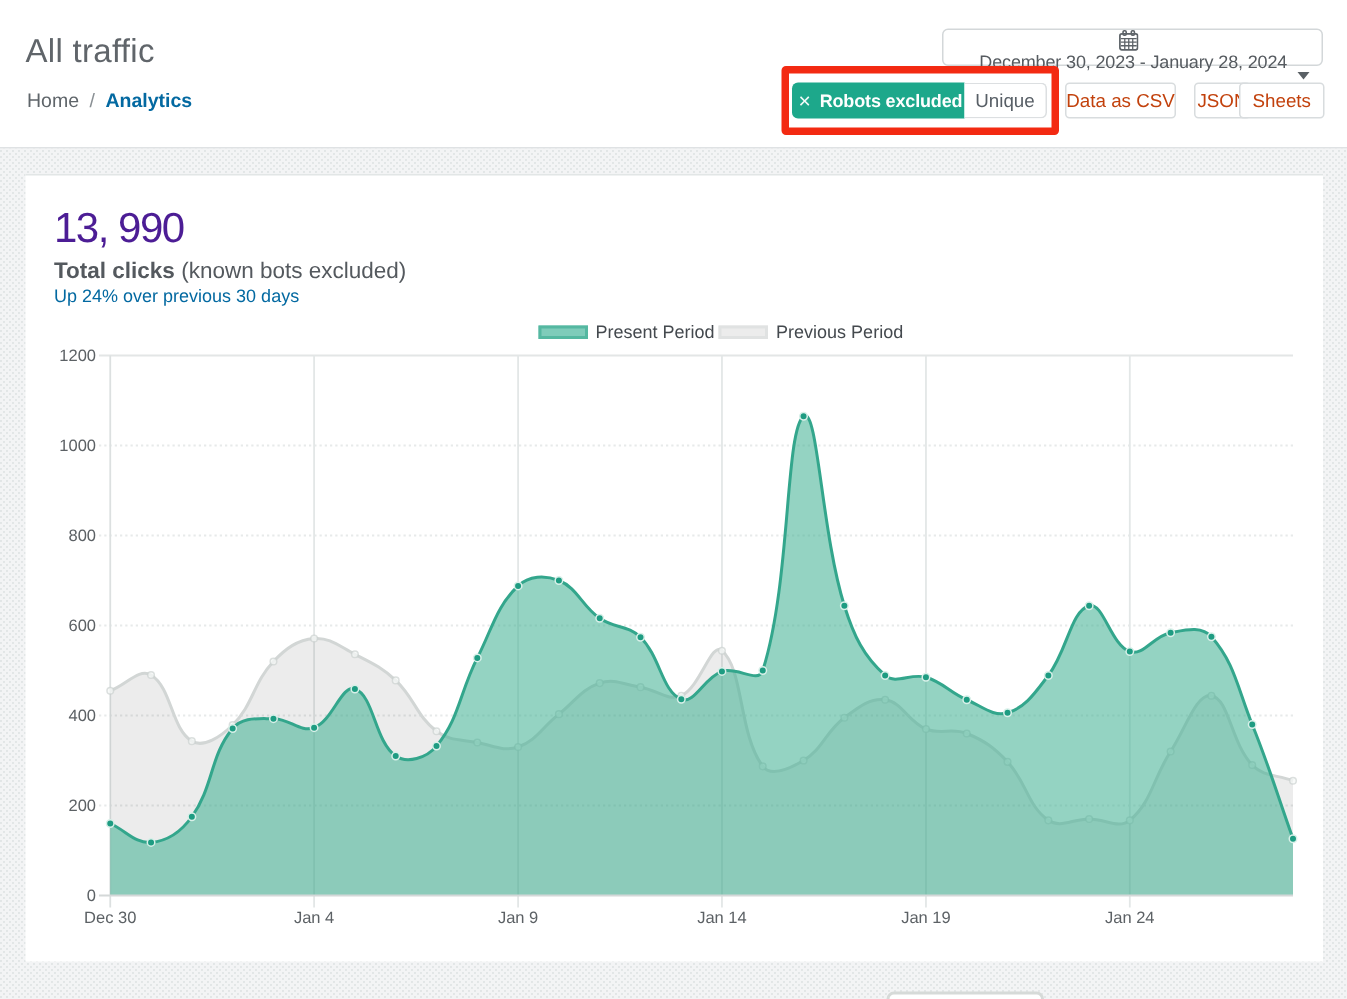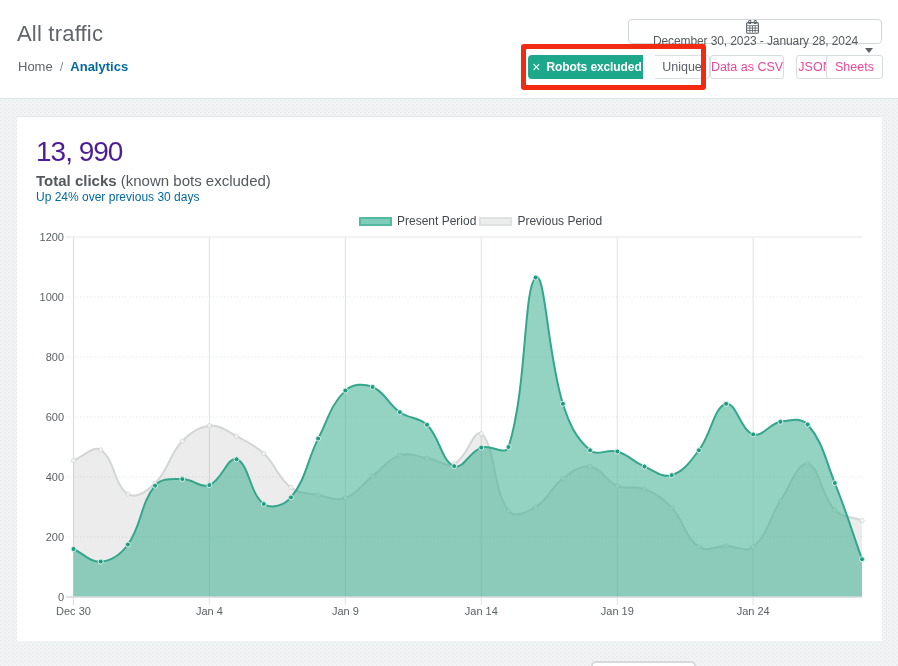--- a/index.html
+++ b/index.html
@@ -10,24 +10,24 @@
   }
   .hdr { position:absolute; left:0; top:0; width:898px; height:99px; background:#fff; border-bottom:1px solid #dfe2e4; }
   .title { position:absolute; left:17px; top:21px; font-size:22px; color:#60656a; letter-spacing:0.2px; }
   .crumb { position:absolute; left:18px; top:59px; font-size:13px; color:#5f656a; }
   .crumb b { color:#0369a1; }
   .crumb .sep { color:#8a9094; padding:0 7px; }
   .datebtn { position:absolute; left:628px; top:19px; width:254px; height:25px; background:#fff; border:1px solid #d3d7d9; border-radius:4px; display:flex; align-items:center; padding:0 8px 0 9px; font-size:12px; color:#565b60; white-space:nowrap; letter-spacing:-0.1px;flex-direction:column; }
   .datebtn svg { margin-right:6px; flex:none; }
   .caret { width:0; height:0; border-left:4.5px solid transparent; border-right:4.5px solid transparent; border-top:5px solid #5a6065; margin-left:auto; flex:none; }
   .redbox { position:absolute; left:521px; top:44px; width:185px; height:46px; border:5px solid #f32a12; border-radius:3px; }
-  .btn { position:absolute; top:55px; height:24px; background:#fff; border:1px solid #d8dcde; border-radius:3px; font-size:12.5px; color:#ec4899; display:flex; align-items:center; justify-content:center; white-space:nowrap; }
+  .btn { position:absolute; top:55px; height:24px; background:#fff; border:1px solid #d8dcde; border-radius:3px; font-size:12.5px; color:#c2410c; display:flex; align-items:center; justify-content:center; white-space:nowrap; }
   .tealbtn { position:absolute; left:528px; top:55px; width:115px; height:24px; background:#1da88b; border-radius:4px 0 0 4px; color:#fff; font-size:12px; font-weight:bold; letter-spacing:-0.1px; display:flex; align-items:center; justify-content:center; white-space:nowrap; padding-left:3px; }
   .tealbtn .x { font-weight:normal; font-size:14px; margin-right:6px; opacity:.95; position:relative; top:-0.5px; }
-  .uniqbtn { position:absolute; left:643px; top:55px; width:55px; height:24px; background:#fff; border:1px solid #dcdfe1; border-left:none; border-radius:0 4px 4px 0; font-size:12.5px; color:#585f66; display:flex; align-items:center; justify-content:center;margin-left:12px; }
+  .uniqbtn { position:absolute; left:643px; top:55px; width:55px; height:24px; background:#fff; border:1px solid #dcdfe1; border-left:none; border-radius:0 4px 4px 0; font-size:12.5px; color:#585f66; display:flex; align-items:center; justify-content:center; }
   .card { position:absolute; left:17px; top:116px; width:865px; height:525px; background:#fff; border-top:1px solid #e2e6e6; }
   .bignum { position:absolute; left:36px; top:136px; font-size:28px; letter-spacing:-1.0px; color:#4c1d95; }
   .subtitle { position:absolute; left:36px; top:172px; font-size:15px; color:#54595e; }
   .subsub { position:absolute; left:36px; top:190px; font-size:12px; color:#0369a1; }
   .legend { position:absolute; left:330px; top:214px; font-size:12px; color:#44494e; display:flex; align-items:center;padding-left:29px; }
   .sw { width:33px; height:9px; border:2px solid; margin-right:5px; }
   .sw1 { background:#7fccba; border-color:#55b8a1; }
   .sw2 { background:#ececec; border-color:#e0e2e2; margin-left:3px; }
   .bottombtn { position:absolute; left:591px; top:661px; width:105px; height:24px; background:#fff; border:2px solid #d6dad8; border-radius:5px; }
   svg.chart { position:absolute; left:0; top:0; }

